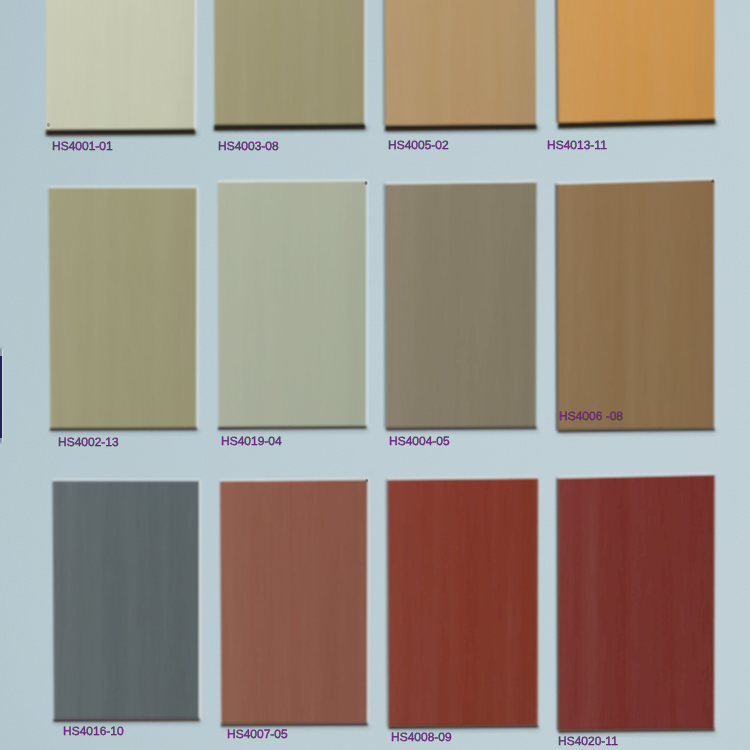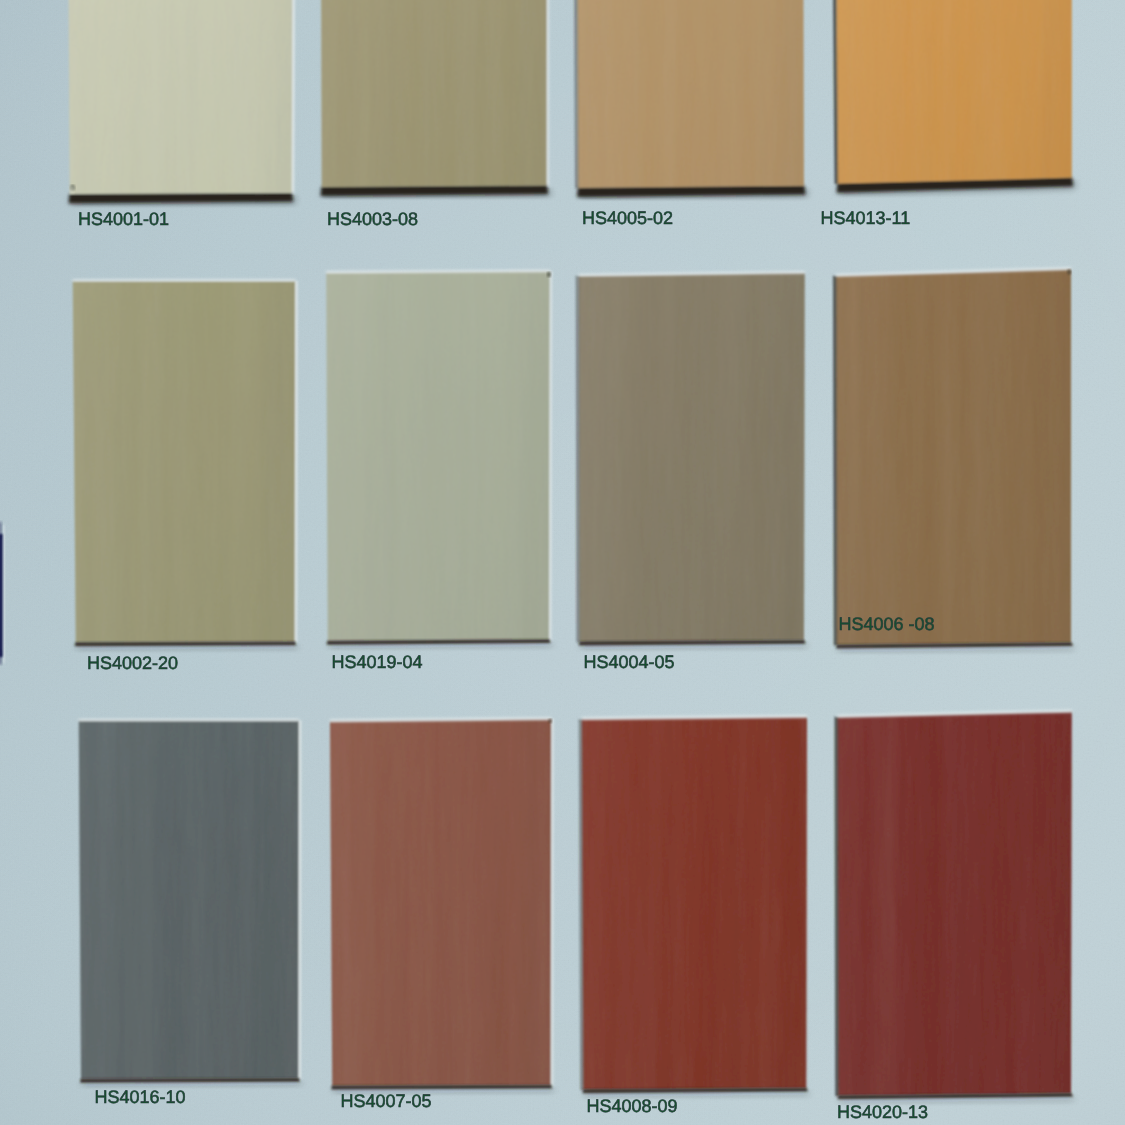--- a/index.html
+++ b/index.html
@@ -6,21 +6,21 @@
   html,body{margin:0;padding:0;background:#c3d3d9;}
   body{width:750px;height:750px;overflow:hidden;
        font-family:"Liberation Sans",sans-serif;
        -webkit-font-smoothing:antialiased;text-rendering:geometricPrecision;}
   #card{position:relative;width:750px;height:750px;overflow:hidden;}
   #scene{position:absolute;left:0;top:0;width:750px;height:750px;display:block;}
   #labels{position:absolute;left:0;top:0;width:750px;height:750px;}
   .lbl{position:absolute;white-space:nowrap;transform:translateZ(0);
        font-family:"Liberation Sans",sans-serif;
        font-size:12px;line-height:12px;letter-spacing:0px;
-       color:#14532d;-webkit-text-stroke:0.38px #28363d;}
+       color:#a21caf;-webkit-text-stroke:0.38px #28363d;}
 </style>
 </head>
 <body>
 
 <div id="card">
   <svg id="scene" viewBox="0 0 750 750" xmlns="http://www.w3.org/2000/svg">
 <defs>
 <linearGradient id="bgg" x1="0" y1="0" x2="1" y2="0.25">
 <stop offset="0" stop-color="#b0c4cc"></stop>
           <stop offset="0.25" stop-color="#b6cad1"></stop>
@@ -380,22 +380,22 @@
 <polygon points="221.20,723.60 367.50,723.10 368.10,725.70 220.90,726.40" fill="#2a2118" opacity="0.86"></polygon>
 <polygon points="388.70,726.10 537.80,725.10 538.40,727.70 388.40,728.90" fill="#2a2118" opacity="0.86"></polygon>
 <polygon points="558.70,730.10 714.30,728.60 714.90,731.20 558.40,732.90" fill="#2a2118" opacity="0.86"></polygon>
       </g>
   </svg>
   <div id="labels">
   <div class="lbl" style="left:52.0px;top:140.0px">HS4001-01</div>
   <div class="lbl" style="left:218.0px;top:139.5px">HS4003-08</div>
   <div class="lbl" style="left:388.0px;top:139.0px">HS4005-02</div>
   <div class="lbl" style="left:547px;top:138.5px">HS4013-11</div>
-  <div class="lbl" style="left:58.0px;top:435.5px">HS4002-20</div>
+  <div class="lbl" style="left:58.0px;top:435.5px">HS4002-13</div>
   <div class="lbl" style="left:221.0px;top:435.0px">HS4019-04</div>
   <div class="lbl" style="left:389.0px;top:435.0px">HS4004-05</div>
   <div class="lbl" style="left:559.0px;top:410px">HS4006 -08</div>
   <div class="lbl" style="left:63.0px;top:725.0px">HS4016-10</div>
   <div class="lbl" style="left:227.0px;top:728.0px">HS4007-05</div>
   <div class="lbl" style="left:391.0px;top:731.0px">HS4008-09</div>
-  <div class="lbl" style="left:558.0px;top:735.0px">HS4020-13</div>
+  <div class="lbl" style="left:558.0px;top:735.0px">HS4020-11</div>
   </div>
 </div>
 
 </body></html>

